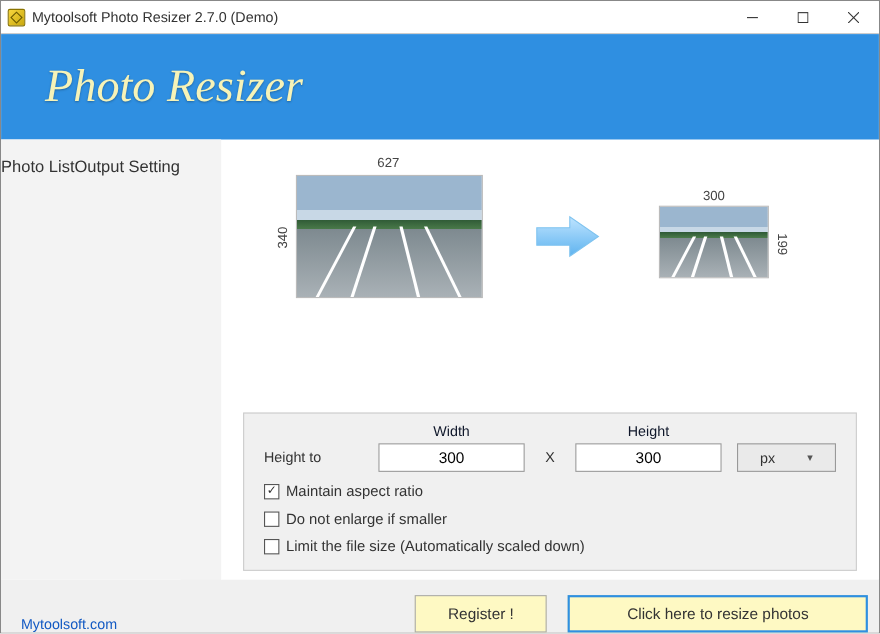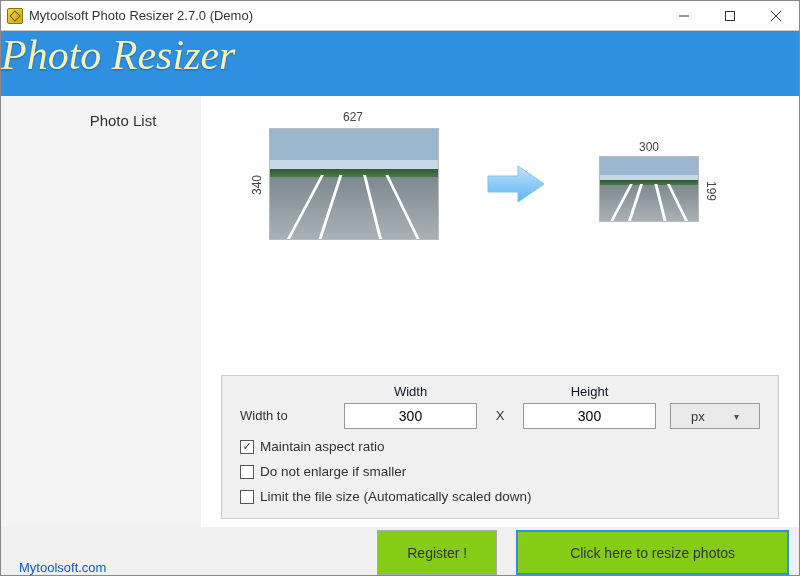--- a/index.html
+++ b/index.html
@@ -41,44 +41,45 @@
   }
   .titlebar .title { flex: 0 0 auto; }
   .titlebar .spacer { flex: 1; }
   .titlebar .win-btn {
     width: 46px; height: 30px;
     display: flex; align-items: center; justify-content: center;
     color: #333;
   }
 
   .header {
-    height: 65px;
+    height: 96px;
     background: #2f8fe1;
     display: flex;
+    align-items: center;
+    padding-left: 40px;
   }
   .header .brand {
     font-family: "Brush Script MT", "Segoe Script", cursive;
     font-style: italic;
     font-size: 42px;
     color: #f6f3b8;
     text-shadow: 0 1px 2px rgba(0,0,0,.3);
   }
 
   .body {
     flex: 1;
     display: flex;
     background: #fff;
   }
 
   .sidebar {
     width: 200px;
     display: flex;
-    flex-direction: column;
+    flex-direction: row;
     background: #f3f3f3;
-    padding-left: 44px;
   }
   .tab {
     height: 48px;
     display: flex;
     align-items: center;
     justify-content: center;
     font-size: 15px;
     cursor: default;
     background: #f3f3f3;
   }
@@ -191,23 +192,23 @@
     height: 48px;
     background: #f0f0f0;
     display:flex;
     align-items:flex-end;
     padding: 0 10px 0 18px;
     gap: 19px;
   }
   .footer .link { color:#1259c3; flex:0 0 auto; }
   .footer .spacer { flex:1; }
   .footer .btn {
-    height: 45px;
+    height: 34px;
     display:flex; align-items:center; justify-content:center;
-    background:#84cc16;
+    background:#fef9c3;
     border:1px solid #aaa;
     padding: 0 18px;
     font-size: 14px;
   }
   .footer .btn.primary {
     flex: 1;
     border: 2px solid #2f8fe1;
   }
 </style>
 </head>
@@ -237,20 +238,21 @@
     </div>
   </div>
 
   <div class="header">
     <div class="brand">Photo Resizer</div>
   </div>
 
   <div class="body">
     <div class="sidebar">
       <div class="tab">Photo List</div>
+      <div class="tab">Output Setting</div>
       <div style="flex:1;background:#f3f3f3"></div>
     </div>
 
     <div class="main">
 
       <div class="preview-row">
         <span class="dim-label" style="left:122px; top:4px;">627</span>
         <div class="thumb" style="left:48px; top:22px; width:170px; height:112px;">
           <div class="lane l1"></div>
             <div class="lane l2"></div>
@@ -272,21 +274,21 @@
         <span class="dim-label" style="left:418px; top:34px;">300</span>
         <div class="thumb" style="left:378px; top:50px; width:100px; height:66px;">
           <div class="lane l1"></div>
             <div class="lane l2"></div>
         </div>
         <span class="dim-label dim-rot-r" style="left:480px; top:78px;">199</span>
       </div>
 
       <div class="settings-box">
         <div class="row1">
-          <div class="wlabel" style="align-self:flex-end;padding-bottom:6px;">Width to</div>
+          <div class="wlabel" style="align-self:flex-end;padding-bottom:6px;">Height to</div>
           <div class="field-col">
             <div class="col-lbl">Width</div>
             <input class="num-input" value="300" style="">
           </div>
           <div class="x-sep">X</div>
           <div class="field-col">
             <div class="col-lbl">Height</div>
             <input class="num-input" value="300" style="">
           </div>
           <div class="unit-select">

